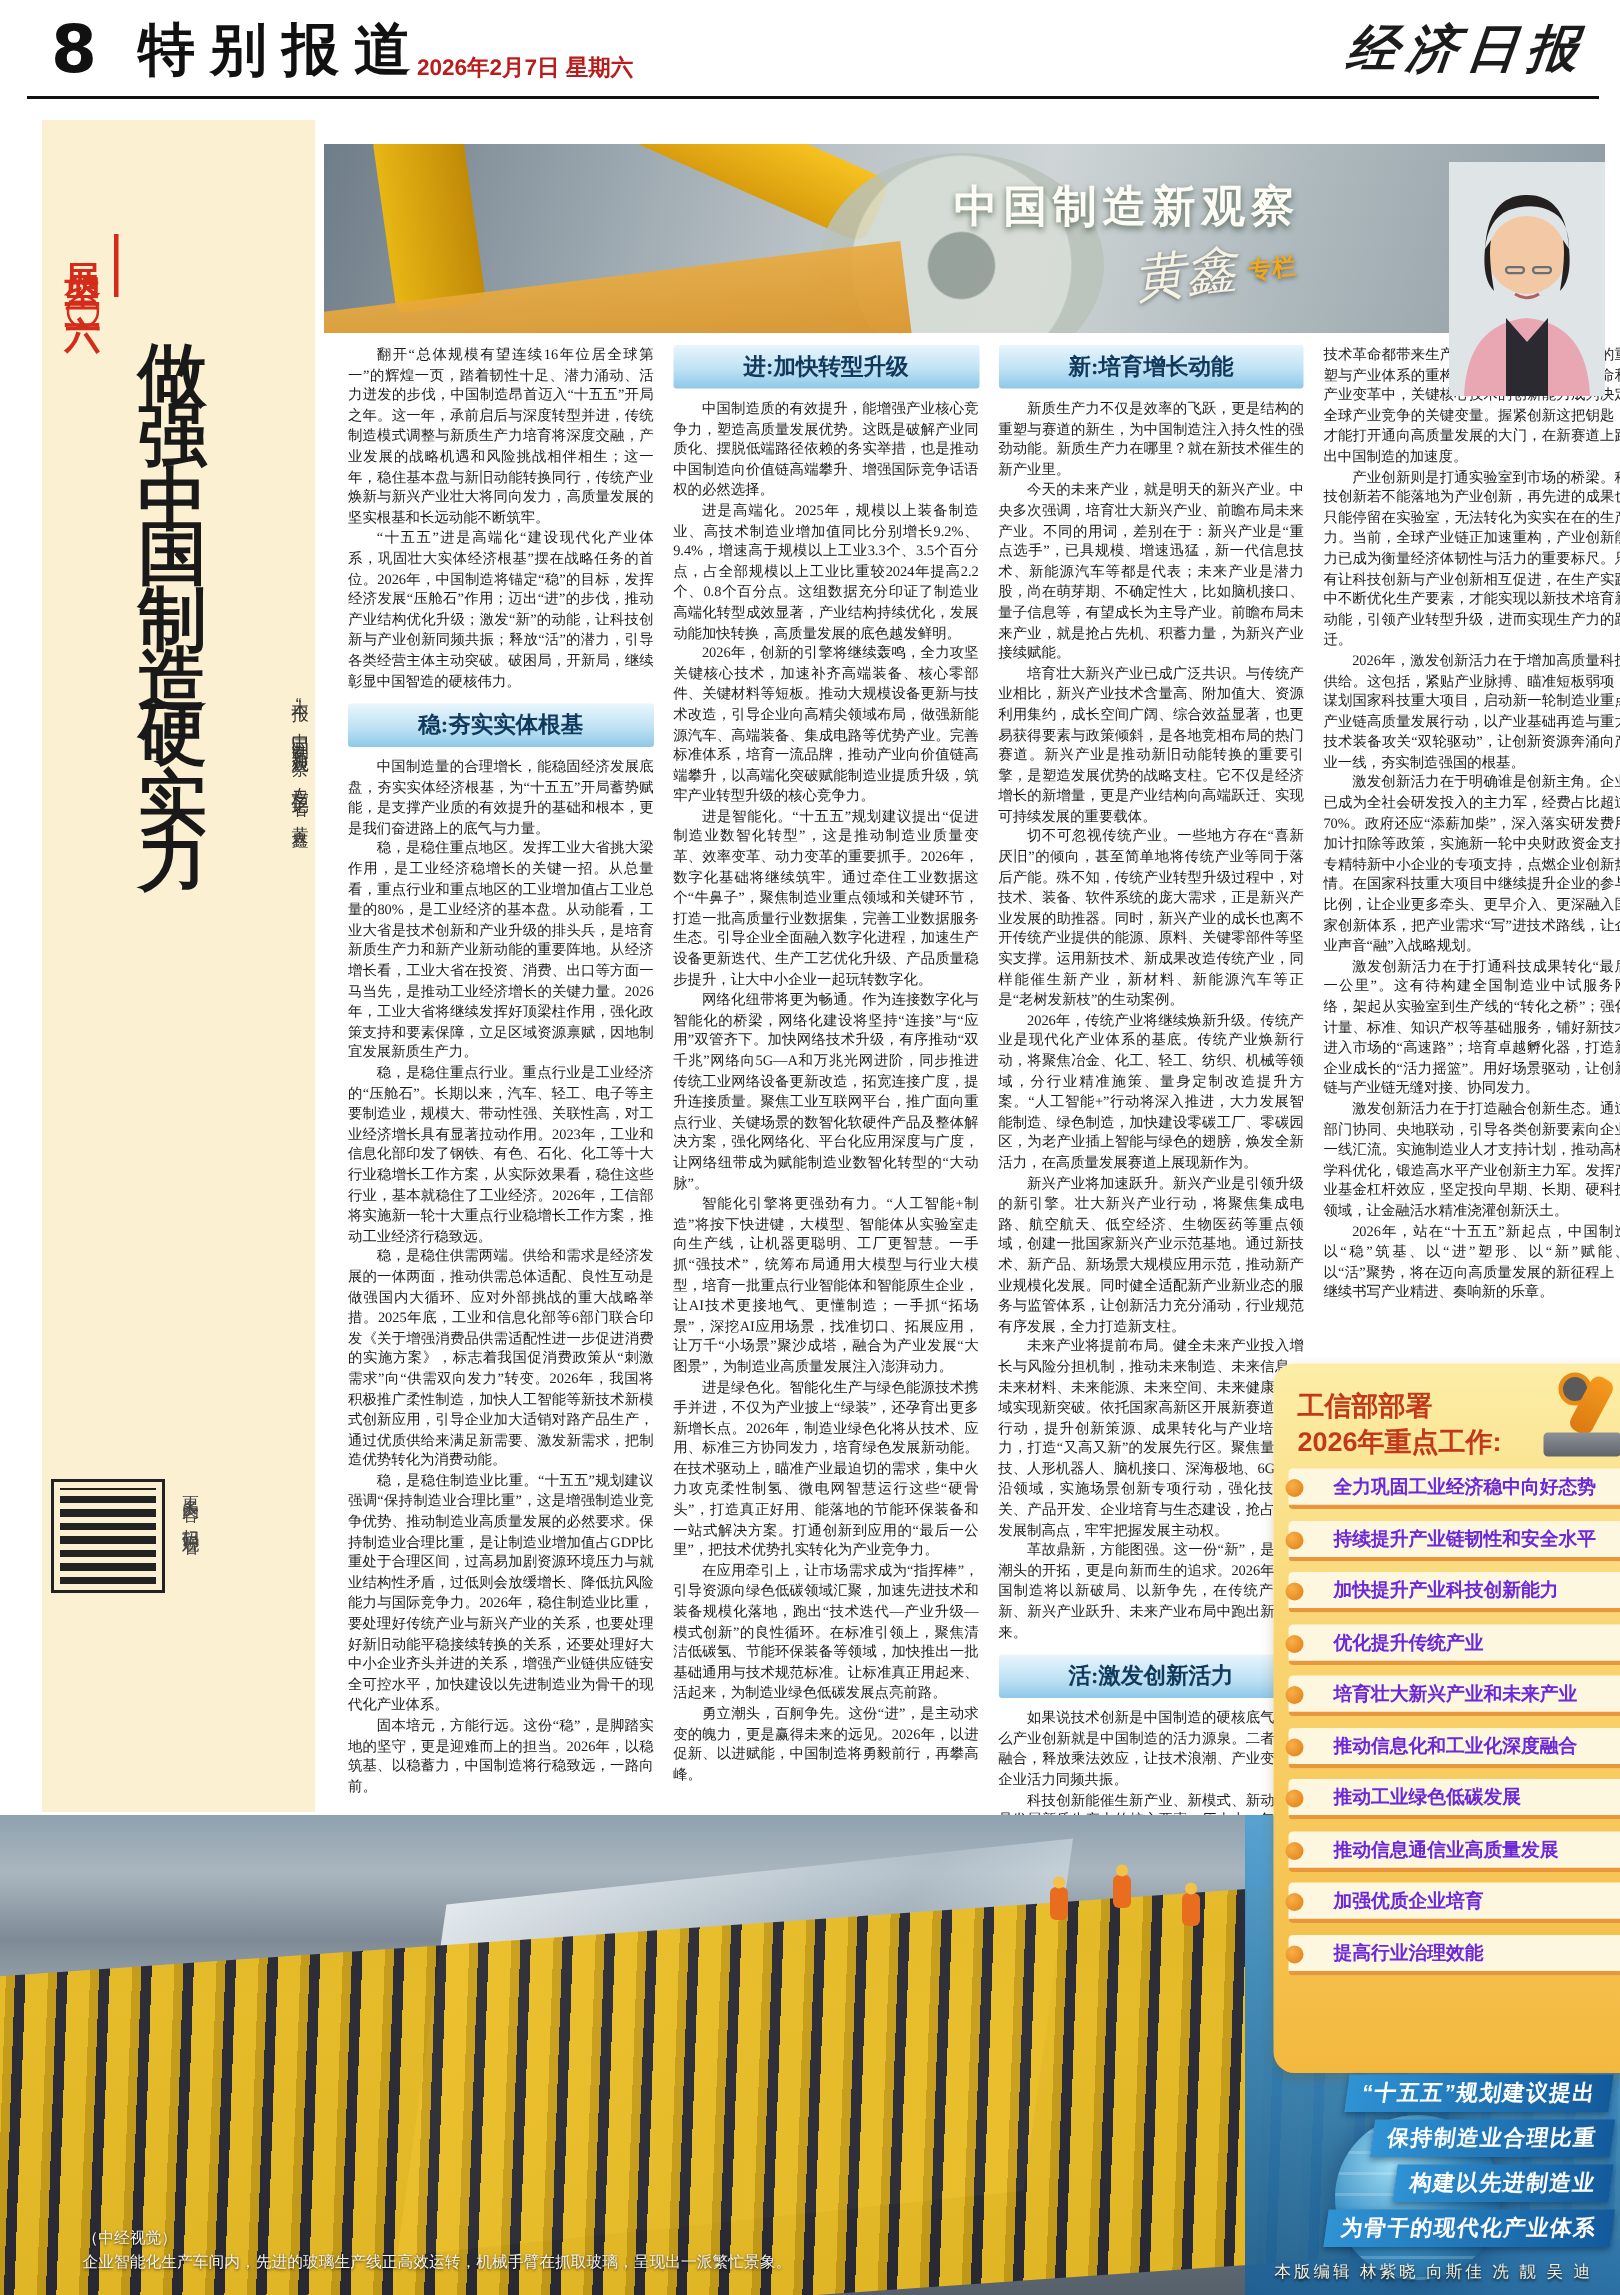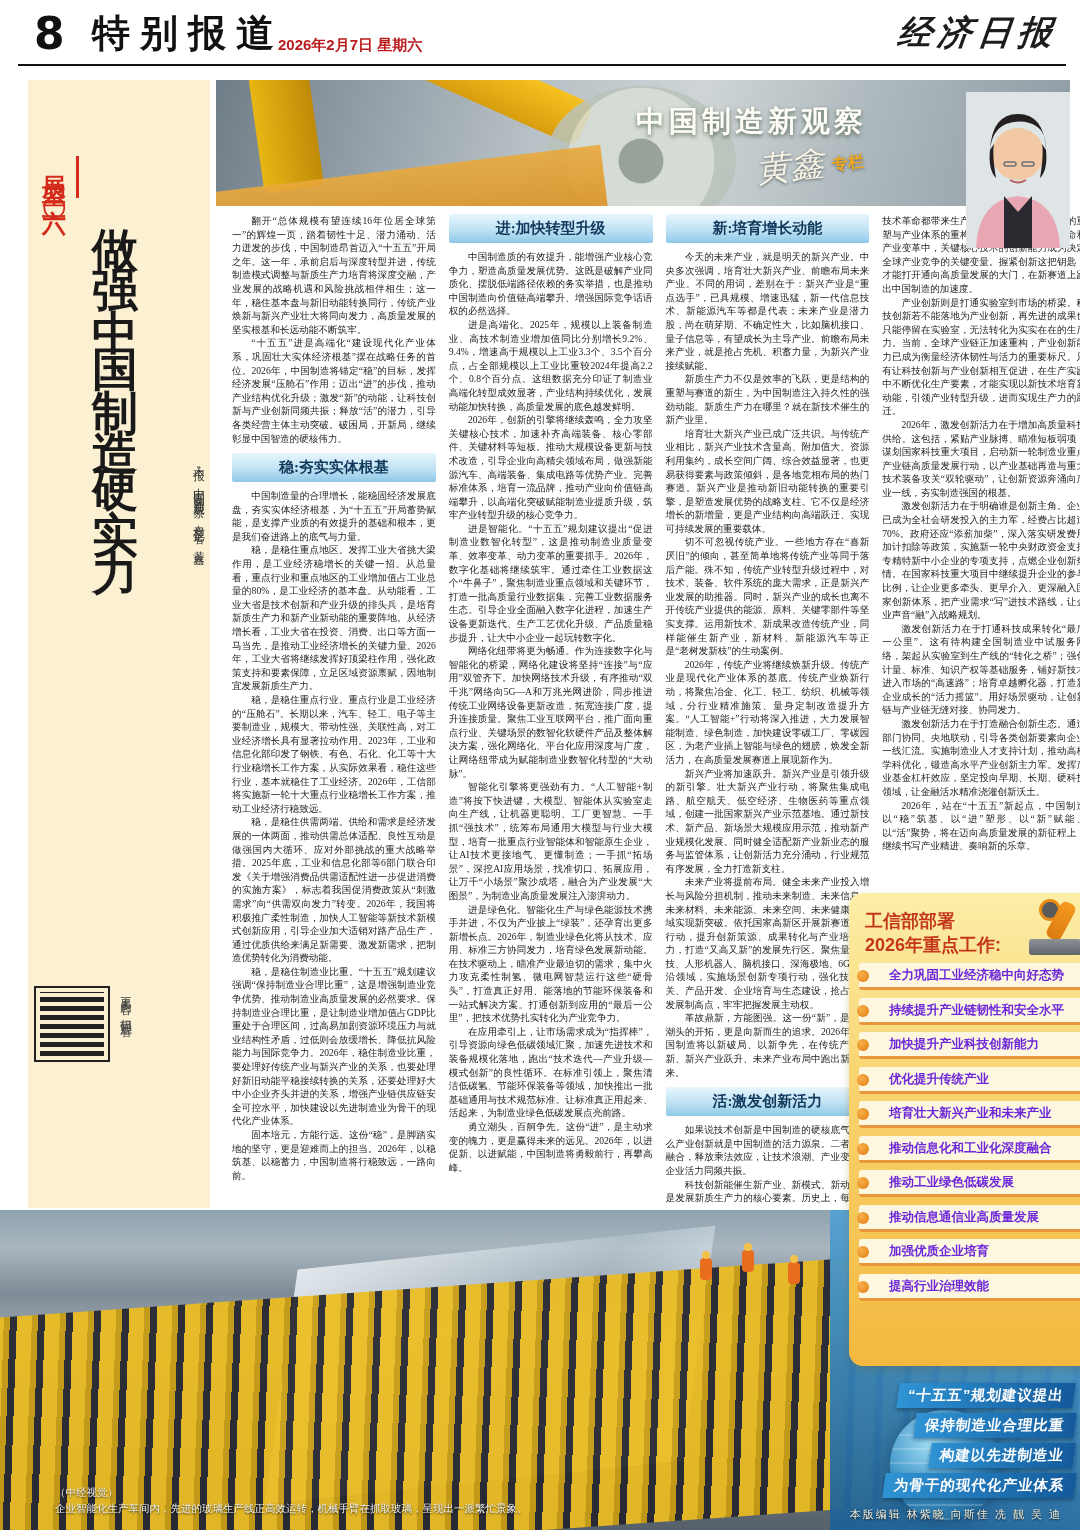--- a/index.html
+++ b/index.html
@@ -28,21 +28,21 @@
   .byline{position:absolute;right:4px;top:378px;writing-mode:vertical-rl;text-orientation:upright;
           font-size:11.5px;color:#333;letter-spacing:3px;}
   .qr-wrap{position:absolute;left:8px;top:908px;display:flex;align-items:flex-start;}
   .qr{width:64px;height:64px;background:
       repeating-linear-gradient(0deg,#222 0 5px,#fbf1d2 5px 9px),
       repeating-linear-gradient(90deg,#222 0 5px,rgba(251,241,210,.55) 5px 9px);
       border:4px solid #fbf1d2;outline:2px solid #222;}
   .qr-caption{writing-mode:vertical-rl;text-orientation:upright;font-size:11.5px;color:#444;
               margin-left:10px;letter-spacing:2px;height:64px;}
   
-  .main{position:relative;flex:1 1 auto;margin:0 10px 0 6px;}
+  .main{position:relative;flex:1 1 auto;margin:16px 10px 0 6px;}
   
   .banner{position:absolute;left:0;top:0;width:100%;height:126px;overflow:hidden;
           background:linear-gradient(105deg,#6f7d88 0%,#9aa6ae 22%,#b9c2c6 38%,#cfd5d6 55%,#aeb9bd 75%,#8d9aa2 100%);}
   .arm1{position:absolute;left:120px;top:-30px;width:260px;height:46px;background:linear-gradient(#f6c220,#d89d0e);
         transform:rotate(24deg);border-radius:10px;}
   .arm2{position:absolute;left:40px;top:-10px;width:60px;height:120px;background:linear-gradient(90deg,#e8b614,#c08a08);
         transform:rotate(-8deg);border-radius:8px;}
   .coil{position:absolute;left:330px;top:6px;width:190px;height:150px;border-radius:50%;
         background:radial-gradient(circle at 50% 50%, #8f9a92 18%, #d8ded6 19% 60%, #b9c2ba 61%);opacity:.85;}
   .ribbon{position:absolute;left:-30px;bottom:-34px;width:420px;height:70px;background:linear-gradient(#e9a93c,#d88f22);
@@ -167,22 +167,22 @@
           <p class="para">中国制造质的有效提升，能增强产业核心竞争力，塑造高质量发展优势。这既是破解产业同质化、摆脱低端路径依赖的务实举措，也是推动中国制造向价值链高端攀升、增强国际竞争话语权的必然选择。</p>
           <p class="para">进是高端化。2025年，规模以上装备制造业、高技术制造业增加值同比分别增长9.2%、9.4%，增速高于规模以上工业3.3个、3.5个百分点，占全部规模以上工业比重较2024年提高2.2个、0.8个百分点。这组数据充分印证了制造业高端化转型成效显著，产业结构持续优化，发展动能加快转换，高质量发展的底色越发鲜明。</p>
           <p class="para">2026年，创新的引擎将继续轰鸣，全力攻坚关键核心技术，加速补齐高端装备、核心零部件、关键材料等短板。推动大规模设备更新与技术改造，引导企业向高精尖领域布局，做强新能源汽车、高端装备、集成电路等优势产业。完善标准体系，培育一流品牌，推动产业向价值链高端攀升，以高端化突破赋能制造业提质升级，筑牢产业转型升级的核心竞争力。</p>
           <p class="para">进是智能化。“十五五”规划建议提出“促进制造业数智化转型”，这是推动制造业质量变革、效率变革、动力变革的重要抓手。2026年，数字化基础将继续筑牢。通过牵住工业数据这个“牛鼻子”，聚焦制造业重点领域和关键环节，打造一批高质量行业数据集，完善工业数据服务生态。引导企业全面融入数字化进程，加速生产设备更新迭代、生产工艺优化升级、产品质量稳步提升，让大中小企业一起玩转数字化。</p>
           <p class="para">网络化纽带将更为畅通。作为连接数字化与智能化的桥梁，网络化建设将坚持“连接”与“应用”双管齐下。加快网络技术升级，有序推动“双千兆”网络向5G—A和万兆光网进阶，同步推进传统工业网络设备更新改造，拓宽连接广度，提升连接质量。聚焦工业互联网平台，推广面向重点行业、关键场景的数智化软硬件产品及整体解决方案，强化网络化、平台化应用深度与广度，让网络纽带成为赋能制造业数智化转型的“大动脉”。</p>
           <p class="para">智能化引擎将更强劲有力。“人工智能+制造”将按下快进键，大模型、智能体从实验室走向生产线，让机器更聪明、工厂更智慧。一手抓“强技术”，统筹布局通用大模型与行业大模型，培育一批重点行业智能体和智能原生企业，让AI技术更接地气、更懂制造；一手抓“拓场景”，深挖AI应用场景，找准切口、拓展应用，让万千“小场景”聚沙成塔，融合为产业发展“大图景”，为制造业高质量发展注入澎湃动力。</p>
           <p class="para">进是绿色化。智能化生产与绿色能源技术携手并进，不仅为产业披上“绿装”，还孕育出更多新增长点。2026年，制造业绿色化将从技术、应用、标准三方协同发力，培育绿色发展新动能。在技术驱动上，瞄准产业最迫切的需求，集中火力攻克柔性制氢、微电网智慧运行这些“硬骨头”，打造真正好用、能落地的节能环保装备和一站式解决方案。打通创新到应用的“最后一公里”，把技术优势扎实转化为产业竞争力。</p>
           <p class="para">在应用牵引上，让市场需求成为“指挥棒”，引导资源向绿色低碳领域汇聚，加速先进技术和装备规模化落地，跑出“技术迭代—产业升级—模式创新”的良性循环。在标准引领上，聚焦清洁低碳氢、节能环保装备等领域，加快推出一批基础通用与技术规范标准。让标准真正用起来、活起来，为制造业绿色低碳发展点亮前路。</p>
           <p class="para">勇立潮头，百舸争先。这份“进”，是主动求变的魄力，更是赢得未来的远见。2026年，以进促新、以进赋能，中国制造将勇毅前行，再攀高峰。</p>
           <h3 class="sec-head">新:培育增长动能</h3>
+          <p class="para">新质生产力不仅是效率的飞跃，更是结构的重塑与赛道的新生，为中国制造注入持久性的强劲动能。新质生产力在哪里？就在新技术催生的新产业里。</p>
           <p class="para">今天的未来产业，就是明天的新兴产业。中央多次强调，培育壮大新兴产业、前瞻布局未来产业。不同的用词，差别在于：新兴产业是“重点选手”，已具规模、增速迅猛，新一代信息技术、新能源汽车等都是代表；未来产业是潜力股，尚在萌芽期、不确定性大，比如脑机接口、量子信息等，有望成长为主导产业。前瞻布局未来产业，就是抢占先机、积蓄力量，为新兴产业接续赋能。</p>
-          <p class="para">新质生产力不仅是效率的飞跃，更是结构的重塑与赛道的新生，为中国制造注入持久性的强劲动能。新质生产力在哪里？就在新技术催生的新产业里。</p>
           <p class="para">培育壮大新兴产业已成广泛共识。与传统产业相比，新兴产业技术含量高、附加值大、资源利用集约，成长空间广阔、综合效益显著，也更易获得要素与政策倾斜，是各地竞相布局的热门赛道。新兴产业是推动新旧动能转换的重要引擎，是塑造发展优势的战略支柱。它不仅是经济增长的新增量，更是产业结构向高端跃迁、实现可持续发展的重要载体。</p>
           <p class="para">切不可忽视传统产业。一些地方存在“喜新厌旧”的倾向，甚至简单地将传统产业等同于落后产能。殊不知，传统产业转型升级过程中，对技术、装备、软件系统的庞大需求，正是新兴产业发展的助推器。同时，新兴产业的成长也离不开传统产业提供的能源、原料、关键零部件等坚实支撑。运用新技术、新成果改造传统产业，同样能催生新产业，新材料、新能源汽车等正是“老树发新枝”的生动案例。</p>
           <p class="para">2026年，传统产业将继续焕新升级。传统产业是现代化产业体系的基底。传统产业焕新行动，将聚焦冶金、化工、轻工、纺织、机械等领域，分行业精准施策、量身定制改造提升方案。“人工智能+”行动将深入推进，大力发展智能制造、绿色制造，加快建设零碳工厂、零碳园区，为老产业插上智能与绿色的翅膀，焕发全新活力，在高质量发展赛道上展现新作为。</p>
           <p class="para">新兴产业将加速跃升。新兴产业是引领升级的新引擎。壮大新兴产业行动，将聚焦集成电路、航空航天、低空经济、生物医药等重点领域，创建一批国家新兴产业示范基地。通过新技术、新产品、新场景大规模应用示范，推动新产业规模化发展。同时健全适配新产业新业态的服务与监管体系，让创新活力充分涌动，行业规范有序发展，全力打造新支柱。</p>
           <p class="para">未来产业将提前布局。健全未来产业投入增长与风险分担机制，推动未来制造、未来信息、未来材料、未来能源、未来空间、未来健康等领域实现新突破。依托国家高新区开展新赛道培育行动，提升创新策源、成果转化与产业培育能力，打造“又高又新”的发展先行区。聚焦量子科技、人形机器人、脑机接口、深海极地、6G等前沿领域，实施场景创新专项行动，强化技术攻关、产品开发、企业培育与生态建设，抢占未来发展制高点，牢牢把握发展主动权。</p>
           <p class="para">革故鼎新，方能图强。这一份“新”，是勇立潮头的开拓，更是向新而生的追求。2026年，中国制造将以新破局、以新争先，在传统产业焕新、新兴产业跃升、未来产业布局中跑出新的未来。</p>
           <h3 class="sec-head">活:激发创新活力</h3>
           <p class="para">如果说技术创新是中国制造的硬核底气，那么产业创新就是中国制造的活力源泉。二者深度融合，释放乘法效应，让技术浪潮、产业变革与企业活力同频共振。</p>
           <p class="para">科技创新能催生新产业、新模式、新动能，是发展新质生产力的核心要素。历史上，每一次技术革命都带来生产效率的飞跃、生产方式的重塑与产业体系的重构。在全球新一轮科技革命和产业变革中，关键核心技术的创新能力成为决定全球产业竞争的关键变量。握紧创新这把钥匙，才能打开通向高质量发展的大门，在新赛道上跑出中国制造的加速度。</p>
           <p class="para">产业创新则是打通实验室到市场的桥梁。科技创新若不能落地为产业创新，再先进的成果也只能停留在实验室，无法转化为实实在在的生产力。当前，全球产业链正加速重构，产业创新能力已成为衡量经济体韧性与活力的重要标尺。只有让科技创新与产业创新相互促进，在生产实践中不断优化生产要素，才能实现以新技术培育新动能，引领产业转型升级，进而实现生产力的跃迁。</p>

